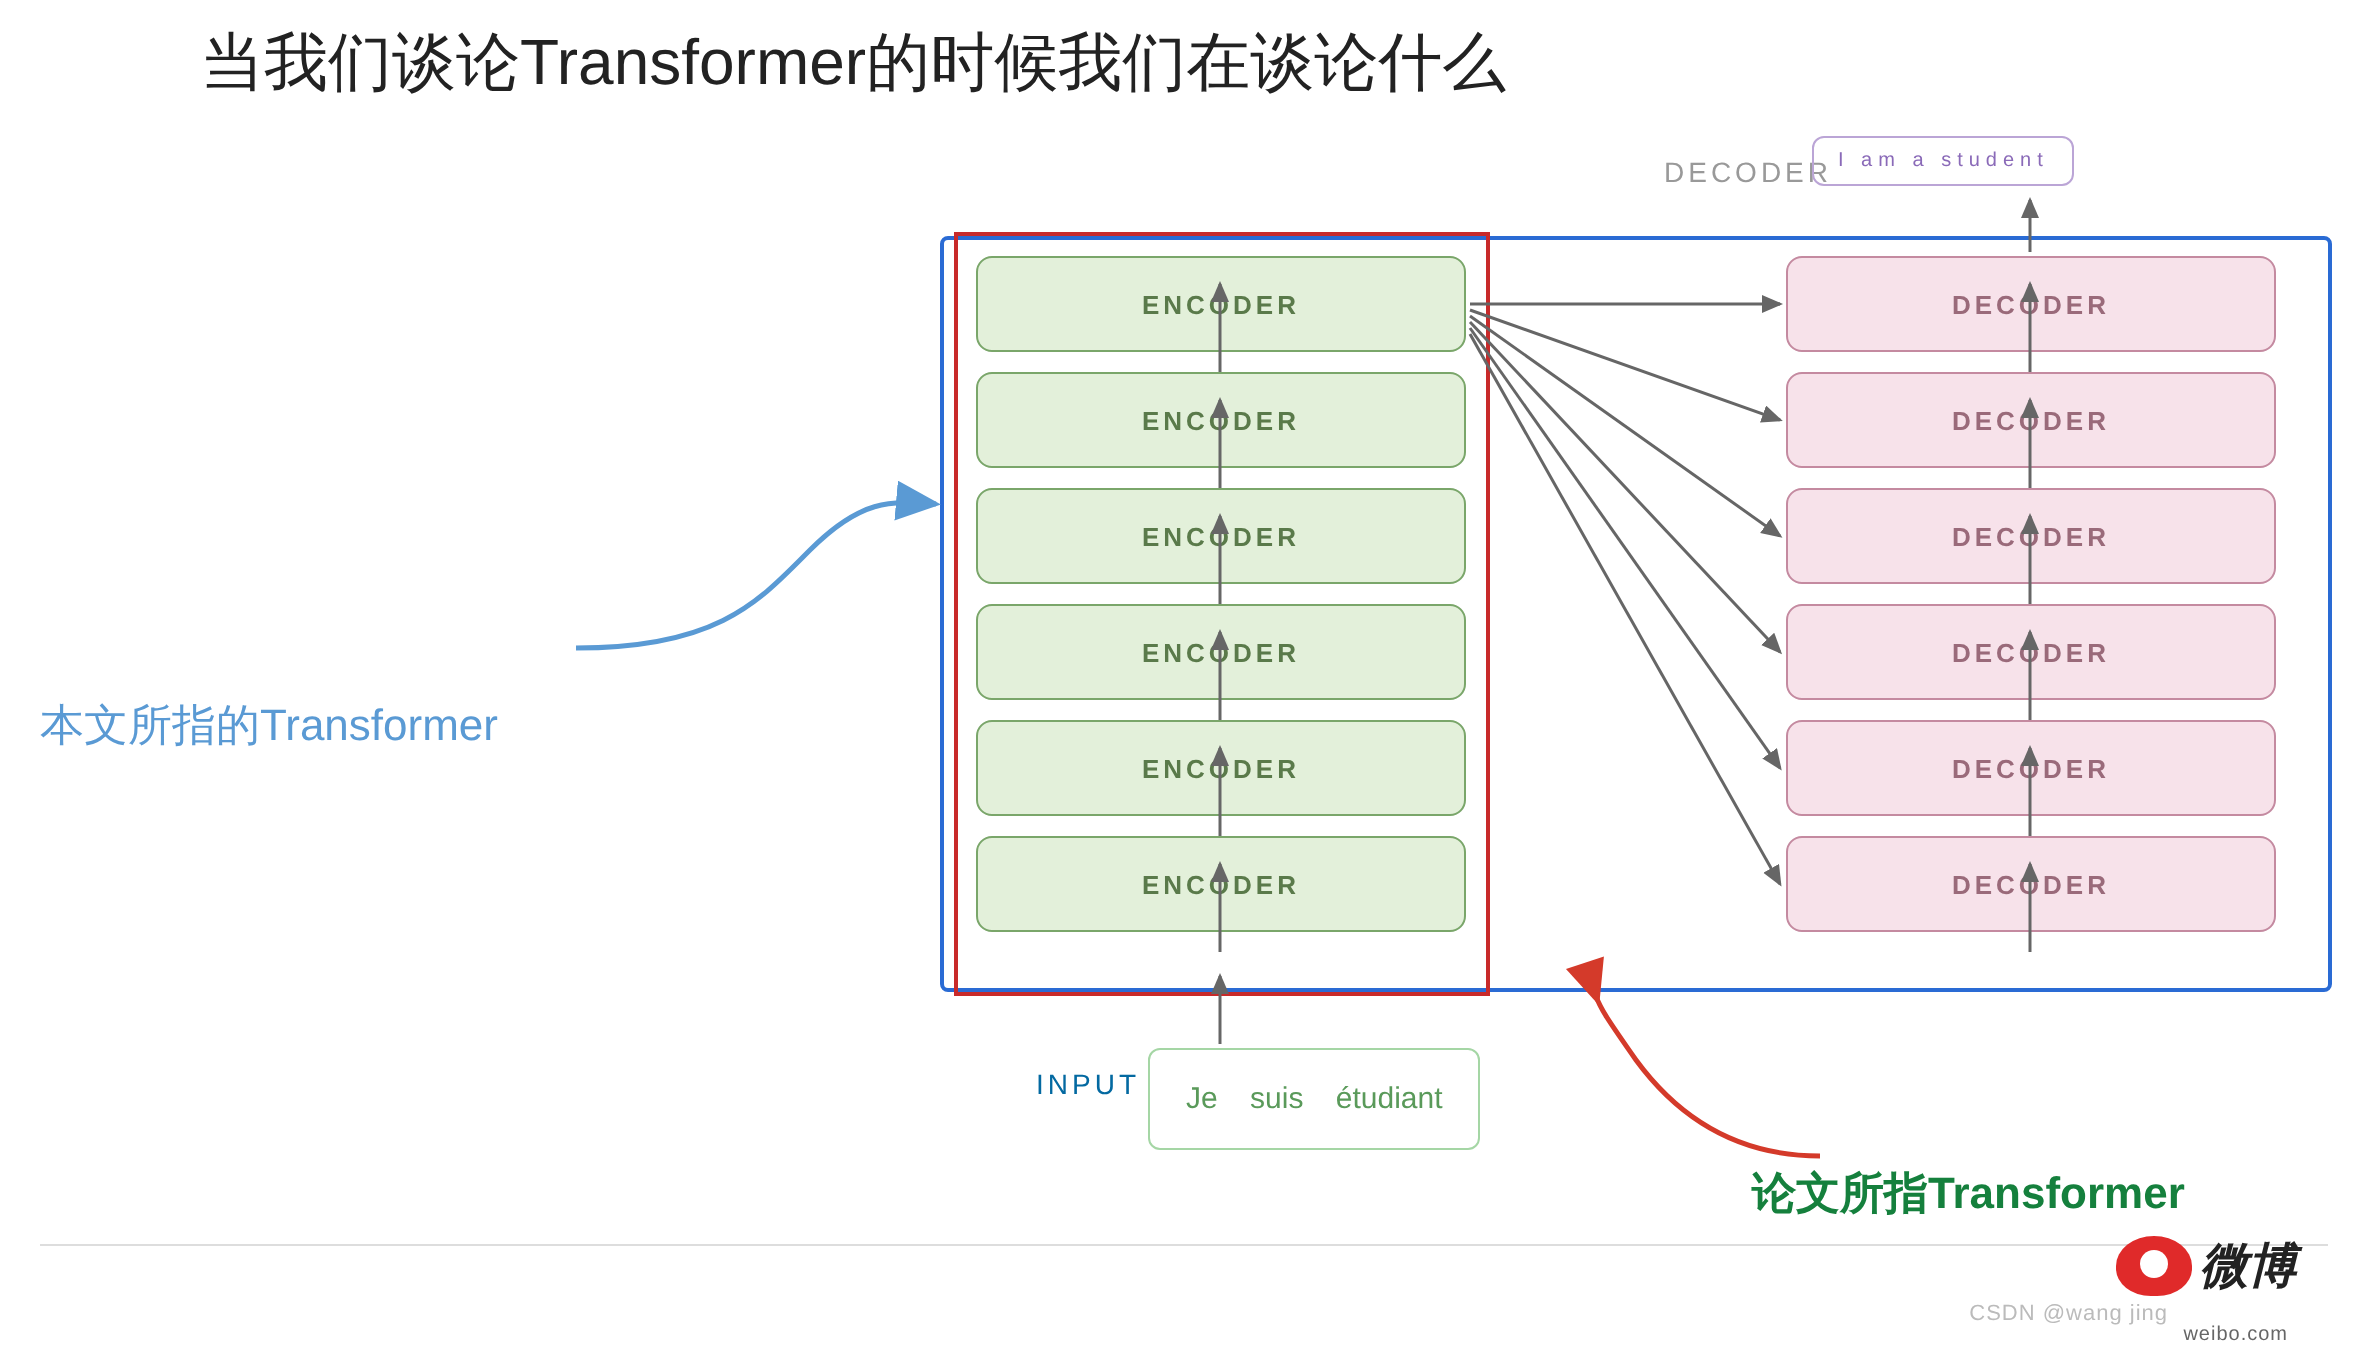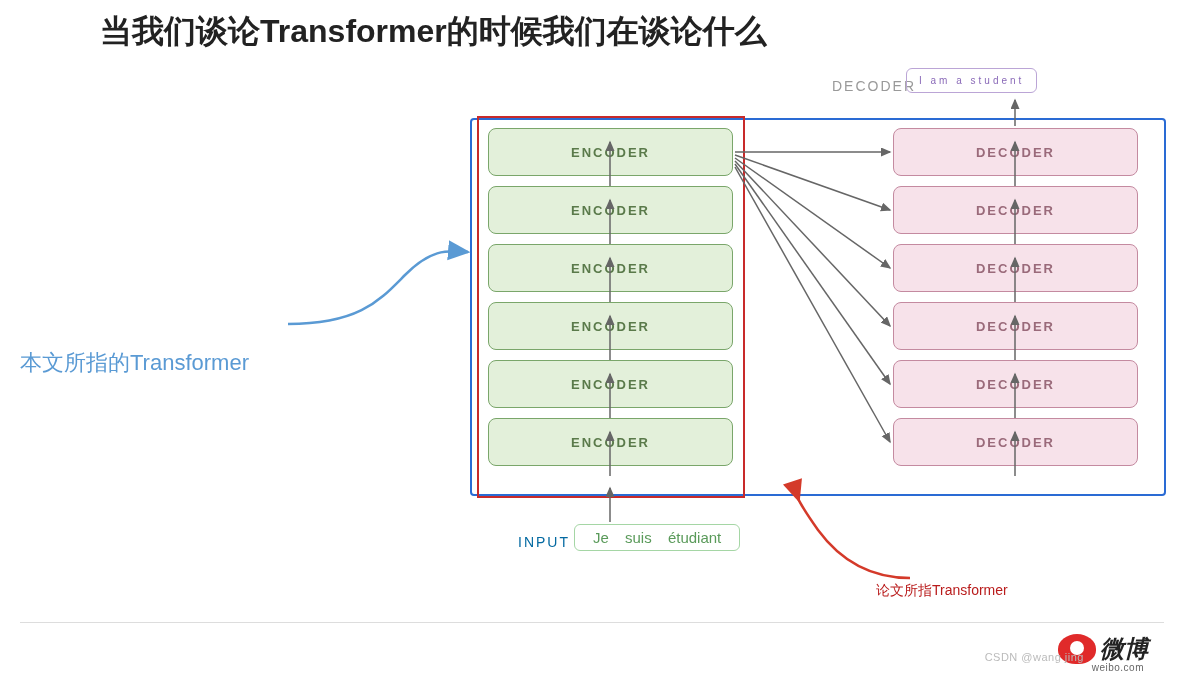--- a/index.html
+++ b/index.html
@@ -4,40 +4,40 @@
 <style>
   * { box-sizing: border-box; margin: 0; padding: 0; }
   body {
     width: 1184px; height: 673px;
     background: #fff;
     font-family: "Microsoft YaHei", "PingFang SC", Arial, sans-serif;
     position: relative; overflow: hidden;
   }
   .title {
     position: absolute; top: 10px; left: 100px;
-    font-size: 32px; color: #222; font-weight: 700;
+    font-size: 32px; color: #222; font-weight: 400;
   }
   .output-label {
     position: absolute; top: 78px; left: 832px;
     font-size: 14px; letter-spacing: 2px; color: #999;
   }
   .output-box {
     position: absolute; top: 68px; left: 906px;
     border: 1.5px solid #bba5d6; border-radius: 6px;
     padding: 6px 12px; color: #8a6ab8; font-size: 10px;
     letter-spacing: 3px;
   }
   .input-label {
     position: absolute; top: 534px; left: 518px;
     font-size: 14px; letter-spacing: 2px; color: #0369a1;
   }
   .input-box {
     position: absolute; top: 524px; left: 574px;
     border: 1.5px solid #a5d6a5; border-radius: 6px;
-    padding: 4px 12px; color: #5a9a5a; font-size: 15px;
+    padding: 16px 12px; color: #5a9a5a; font-size: 15px;
   }
   .input-box span { margin: 0 6px; }
 
   .blue-box {
     position: absolute; top: 118px; left: 470px;
     width: 696px; height: 378px;
     border: 2px solid #2a6bd4; border-radius: 4px;
   }
   .red-box {
     position: absolute; top: 116px; left: 477px;
@@ -58,26 +58,26 @@
   .dec { background: #f7e2ea; border-color: #c48aa0; color: #9a6a7a; }
 
   svg.arrows { position: absolute; top: 0; left: 0; width: 1184px; height: 673px; pointer-events: none; }
 
   .annot-left {
     position: absolute; top: 312px; left: 20px;
     color: #5a9ad4; font-size: 22px; margin-top: 36px;
   }
   .annot-right {
     position: absolute; top: 582px; left: 876px;
-    color: #b91c1c; font-size: 14px;
+    color: #15803d; font-size: 22px; font-weight: bold;
   }
 
   .hr-line { position: absolute; bottom: 50px; left: 20px; right: 20px; height: 1px; background: #ddd; }
   .weibo {
-    position: absolute; bottom: 8px; right: 36px;
+    position: absolute; bottom: 24px; right: 36px;
     display: flex; align-items: center; gap: 4px;
   }
   .weibo-eye {
     width: 38px; height: 30px; background: #e02a2a;
     border-radius: 60% 60% 55% 55%; position: relative;
   }
   .weibo-eye::after {
     content: ""; position: absolute; top: 7px; left: 12px;
     width: 14px; height: 14px; background: #fff; border-radius: 50%;
   }

